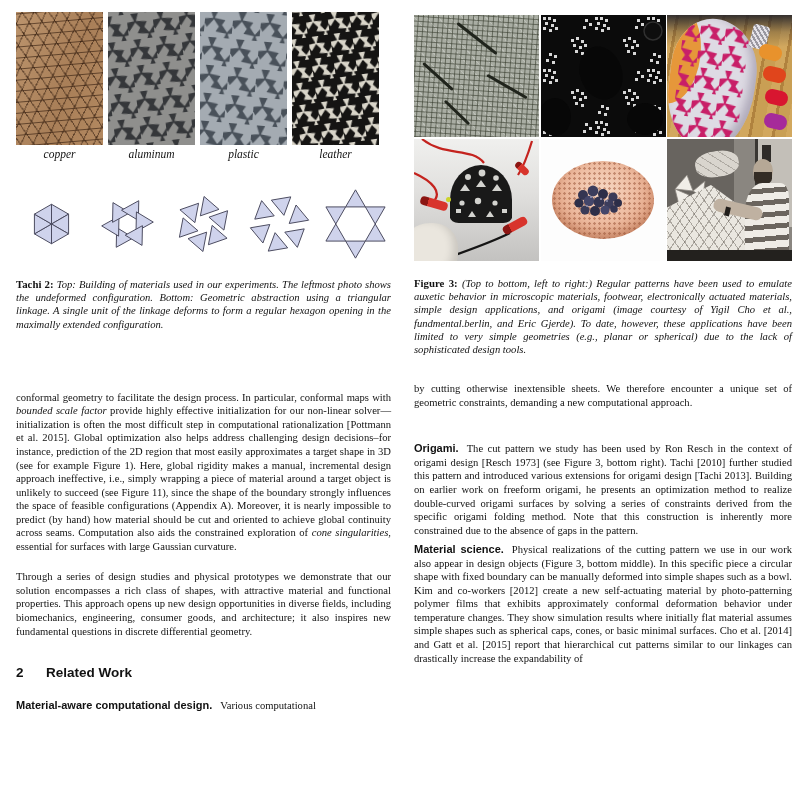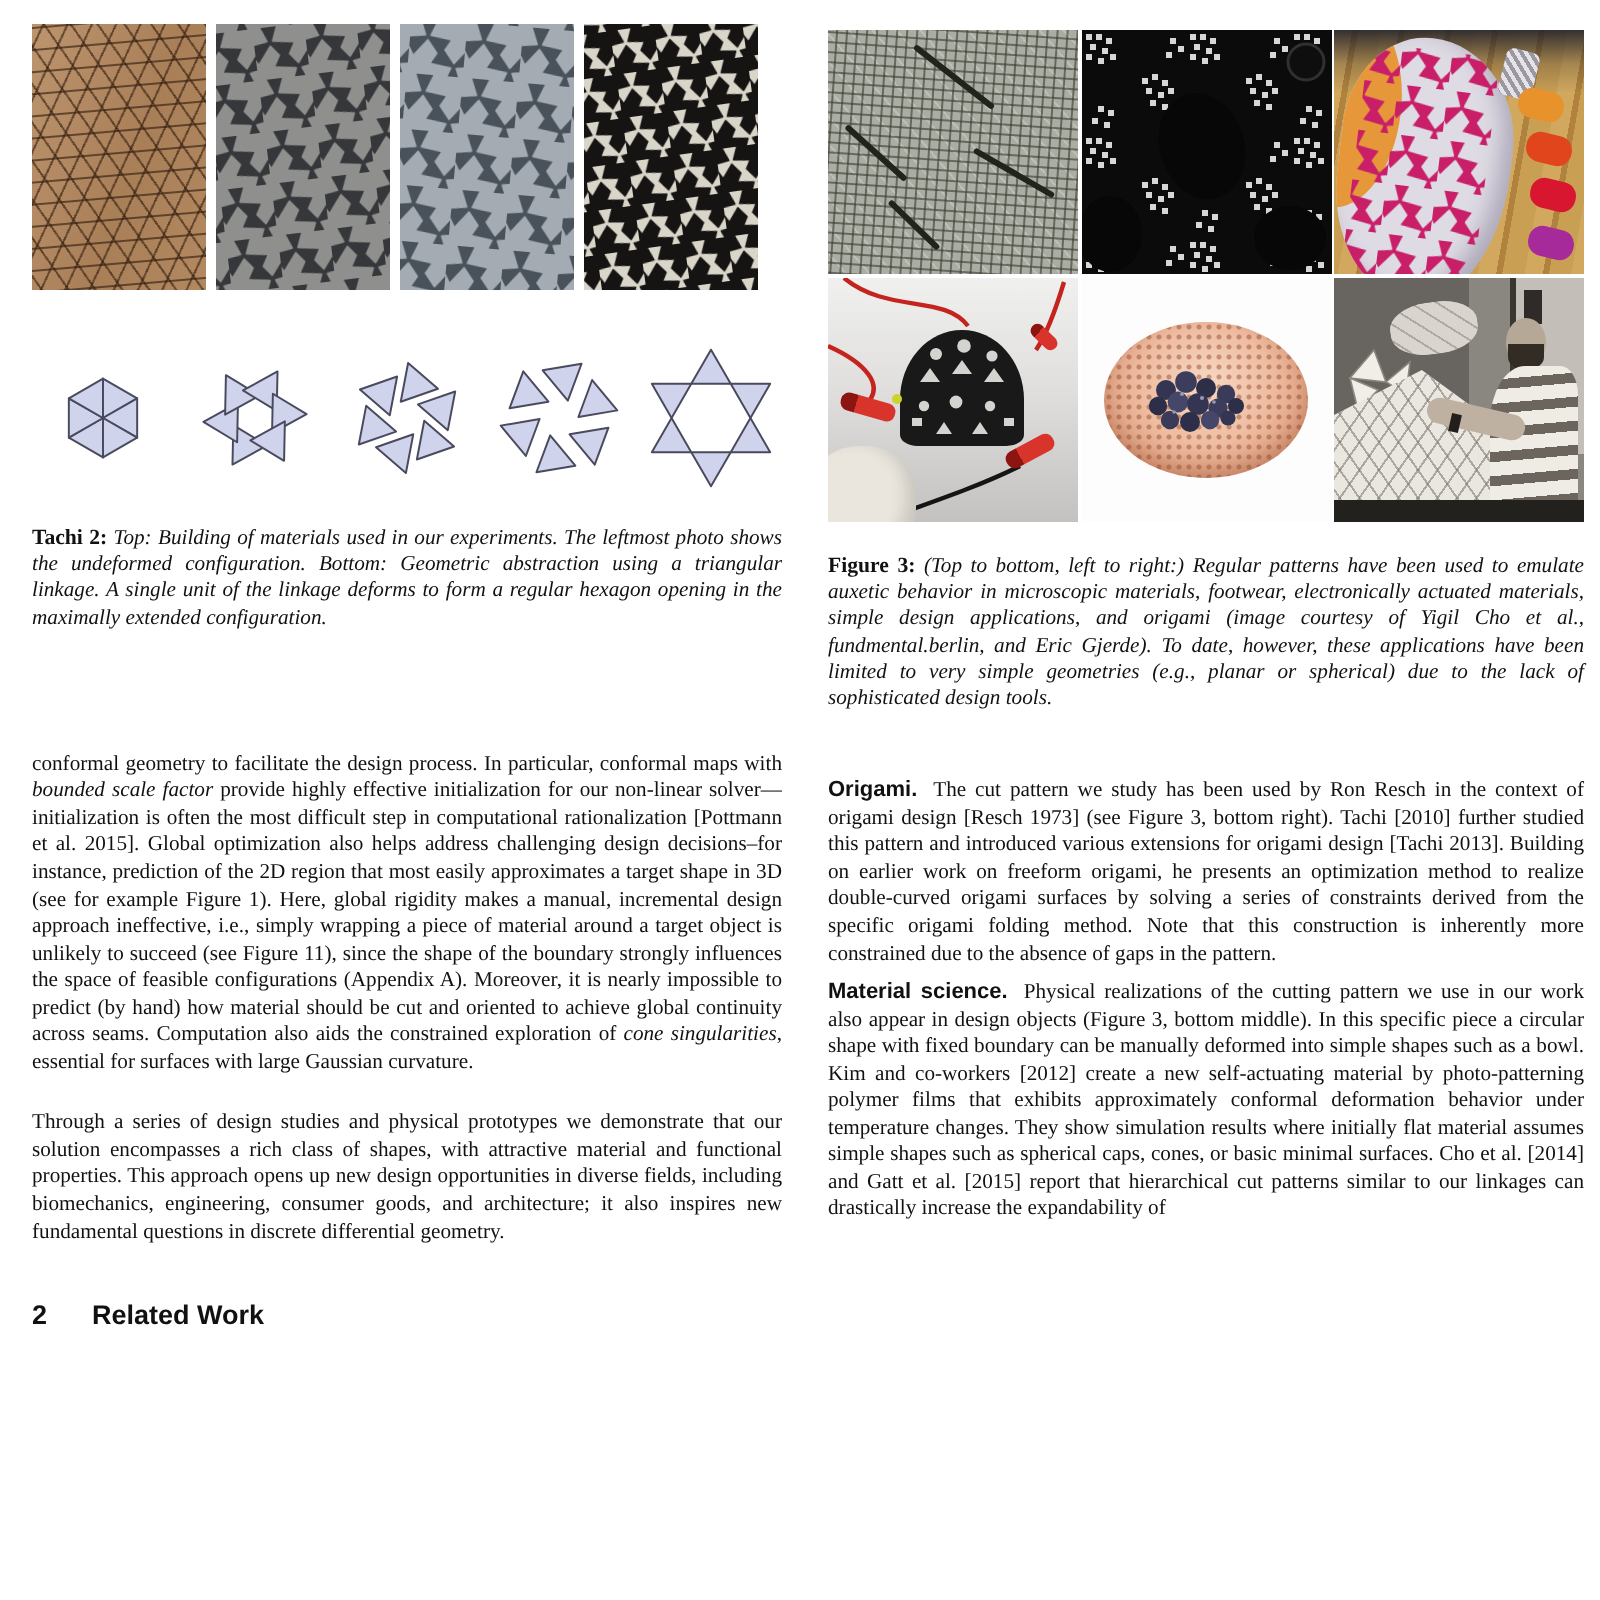--- a/index.html
+++ b/index.html
@@ -201,20 +201,26 @@
               </g>
             </pattern>
           </defs>
           <g transform="rotate(-8 43 66)">
               <rect x="-15" y="-15" width="120" height="165" fill="#151413"></rect>
               <rect x="-15" y="-15" width="120" height="165" fill="url(#triLe)"></rect>
             </g>
         </svg>
       </div>
     </div>
+    <div class="materials-labels">
+      <div class="mlab">copper</div>
+      <div class="mlab">aluminum</div>
+      <div class="mlab">plastic</div>
+      <div class="mlab">leather</div>
+    </div>
 
     <div class="linkage-row">
       <svg class="linkage-svg" width="71" height="86" viewBox="-1.8 -1.95 3.6 3.9">
           <polygon points="-0.000,-0.000 0.000,1.000 -0.866,0.500" fill="#cfd3ec" stroke="#4a4a5e" stroke-width="0.05" stroke-linejoin="round"></polygon>
           <polygon points="0.000,-0.000 -0.866,0.500 -0.866,-0.500" fill="#cfd3ec" stroke="#4a4a5e" stroke-width="0.05" stroke-linejoin="round"></polygon>
           <polygon points="0.000,0.000 -0.866,-0.500 -0.000,-1.000" fill="#cfd3ec" stroke="#4a4a5e" stroke-width="0.05" stroke-linejoin="round"></polygon>
           <polygon points="-0.000,-0.000 0.000,-1.000 0.866,-0.500" fill="#cfd3ec" stroke="#4a4a5e" stroke-width="0.05" stroke-linejoin="round"></polygon>
           <polygon points="0.000,0.000 0.866,-0.500 0.866,0.500" fill="#cfd3ec" stroke="#4a4a5e" stroke-width="0.05" stroke-linejoin="round"></polygon>
           <polygon points="-0.000,0.000 0.866,0.500 -0.000,1.000" fill="#cfd3ec" stroke="#4a4a5e" stroke-width="0.05" stroke-linejoin="round"></polygon>
         </svg>
@@ -256,20 +262,21 @@
 
     <p class="body-par" id="l-par1"><span>conformal geometry to facilitate the design process. In particular, conformal maps with </span><em>bounded scale factor</em><span> provide highly effective initialization for our non-linear solver—initialization is often the most difficult step in computational rationalization [Pottmann et al. 2015]. Global optimization also helps address challenging design decisions–for instance, prediction of the 2D region that most easily approximates a target shape in 3D (see for example Figure 1). Here, global rigidity makes a manual, incremental design approach ineffective, i.e., simply wrapping a piece of material around a target object is unlikely to succeed (see Figure 11), since the shape of the boundary strongly influences the space of feasible configurations (Appendix A). Moreover, it is nearly impossible to predict (by hand) how material should be cut and oriented to achieve global continuity across seams. Computation also aids the constrained exploration of </span><em>cone singularities</em><span>, essential for surfaces with large Gaussian curvature.</span></p>
 
     <p class="body-par" id="l-par2">Through a series of design studies and physical prototypes we demonstrate that our solution encompasses a rich class of shapes, with attractive material and functional properties. This approach opens up new design opportunities in diverse fields, including biomechanics, engineering, consumer goods, and architecture; it also inspires new fundamental questions in discrete differential geometry.</p>
 
     <div class="section-head">
       <span class="num">2</span>
       <span>Related Work</span>
     </div>
 
+    <p class="body-par" id="l-par3"><span class="runin">Material-aware computational design.</span><span>Various computational</span></p>
   </div>
 
   <div class="col" id="col-right">
 
     <div class="fig3-grid">
 
       <div class="cell cell-lattice">
         <div class="tex"></div>
         <div class="slit" style="left:38px;top:22px;width:50px;transform:rotate(38deg);"></div>
         <div class="slit" style="left:4px;top:60px;width:40px;transform:rotate(42deg);"></div>
@@ -421,18 +428,19 @@
         <div class="beard"></div>
         <div class="torso"></div>
         <div class="arm"></div>
         <div class="watch"></div>
         <div class="floorstrip"></div>
       </div>
     </div>
 
     <p class="fig-caption" id="fig3-caption"><b>Figure 3:</b> <span>(Top to bottom, left to right:) Regular patterns have been used to emulate auxetic behavior in microscopic materials, footwear, electronically actuated materials, simple design applications, and origami (image courtesy of Yigil Cho et al., fundmental.berlin, and Eric Gjerde). To date, however, these applications have been limited to very simple geometries (e.g., planar or spherical) due to the lack of sophisticated design tools.</span></p>
 
+    <p class="body-par" id="r-par0">by cutting otherwise inextensible sheets. We therefore encounter a unique set of geometric constraints, demanding a new computational approach.</p>
 
     <p class="body-par" id="r-par-origami"><span class="runin">Origami.</span><span>The cut pattern we study has been used by Ron Resch in the context of origami design [Resch 1973] (see Figure 3, bottom right). Tachi [2010] further studied this pattern and introduced various extensions for origami design [Tachi 2013]. Building on earlier work on freeform origami, he presents an optimization method to realize double-curved origami surfaces by solving a series of constraints derived from the specific origami folding method. Note that this construction is inherently more constrained due to the absence of gaps in the pattern.</span></p>
 
     <p class="body-par" id="r-par-material"><span class="runin">Material science.</span><span>Physical realizations of the cutting pattern we use in our work also appear in design objects (Figure 3, bottom middle). In this specific piece a circular shape with fixed boundary can be manually deformed into simple shapes such as a bowl. Kim and co-workers [2012] create a new self-actuating material by photo-patterning polymer films that exhibits approximately conformal deformation behavior under temperature changes. They show simulation results where initially flat material assumes simple shapes such as spherical caps, cones, or basic minimal surfaces. Cho et al. [2014] and Gatt et al. [2015] report that hierarchical cut patterns similar to our linkages can drastically increase the expandability of</span></p>
   </div>
 </div>
 
 </body></html>

